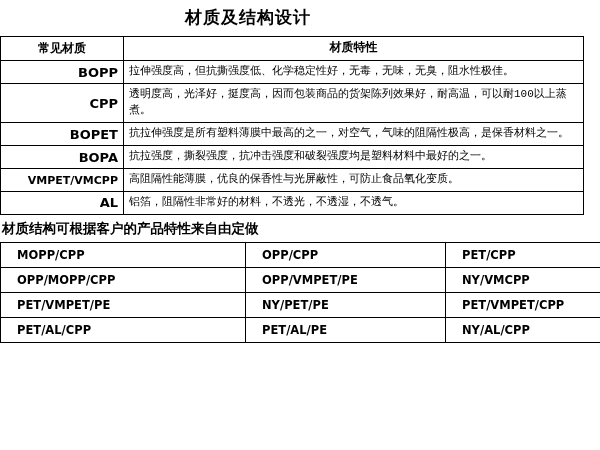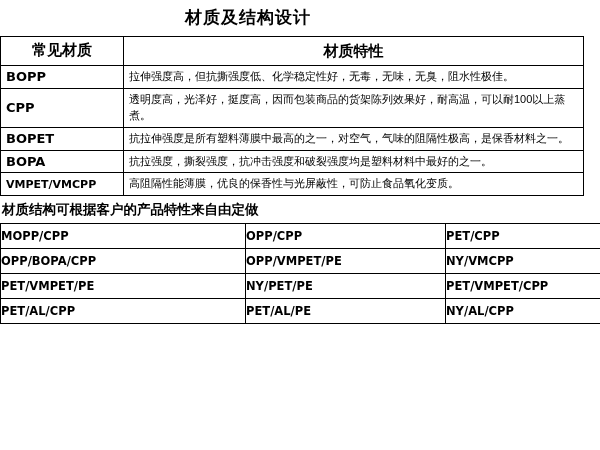--- a/index.html
+++ b/index.html
@@ -30,55 +30,55 @@
     margin: 0 auto;
     table-layout: fixed;
   }
   table.mat td {
     border: 1px solid #000;
     vertical-align: middle;
     padding: 3px 5px;
   }
   td.name {
     width: 123px;
-    text-align: left;
+    text-align: right;
     font-weight: bold;
     font-size: 13px;
     font-family: "DejaVu Sans", "Liberation Sans", sans-serif;
   }
   td.name.small {
     font-size: 11px;
   }
   td.desc {
     font-size: 11px;
     line-height: 1.45;
-    font-family: Liberation Sans, sans-serif;
+    font-family: Liberation Mono, monospace;
   }
   tr.head td.name, tr.head td.desc {
     text-align: center;
     font-weight: bold;
-    font-size: 15px;
+    font-size: 12px;
   }
   tr.head td.desc { text-align: center; }
   .note {
     font-size: 13.5px;
     font-weight: bold;
     padding: 5px 2px 4px 2px;
     font-family: "DejaVu Sans", "Liberation Sans", sans-serif;
   }
   table.combo {
     border-collapse: collapse;
     width: 600px;
     table-layout: fixed;
   }
   table.combo td {
     border: 1px solid #000;
     font-size: 11.5px;
     font-weight: bold;
-    padding: 5px 0;
+    padding: 5px 16px;
     height: 25px;
     font-family: "DejaVu Sans", "Liberation Sans", sans-serif;
   }
   table.combo td.c0 { width: 245px; }
   table.combo td.c1 { width: 200px; }
   table.combo td.c2 { width: 155px; }
 </style>
 </head>
 <body>
 
@@ -105,34 +105,38 @@
         <td class="desc">抗拉伸强度是所有塑料薄膜中最高的之一，对空气，气味的阻隔性极高，是保香材料之一。</td>
       </tr>
       <tr>
         <td class="name">BOPA</td>
         <td class="desc">抗拉强度，撕裂强度，抗冲击强度和破裂强度均是塑料材料中最好的之一。</td>
       </tr>
       <tr>
         <td class="name small">VMPET/VMCPP</td>
         <td class="desc">高阻隔性能薄膜，优良的保香性与光屏蔽性，可防止食品氧化变质。</td>
       </tr>
+      <tr>
+        <td class="name">AL</td>
+        <td class="desc">铝箔，阻隔性非常好的材料，不透光，不透湿，不透气。</td>
+      </tr>
     </tbody>
   </table>
 
   <div class="note">材质结构可根据客户的产品特性来自由定做</div>
 
   <table class="combo">
     <tbody>
       <tr>
         <td class="c0">MOPP/CPP</td>
         <td class="c1">OPP/CPP</td>
         <td class="c2">PET/CPP</td>
       </tr>
       <tr>
-        <td class="c0">OPP/BOPA/CPP</td>
+        <td class="c0">OPP/MOPP/CPP</td>
         <td class="c1">OPP/VMPET/PE</td>
         <td class="c2">NY/VMCPP</td>
       </tr>
       <tr>
         <td class="c0">PET/VMPET/PE</td>
         <td class="c1">NY/PET/PE</td>
         <td class="c2">PET/VMPET/CPP</td>
       </tr>
       <tr>
         <td class="c0">PET/AL/CPP</td>

